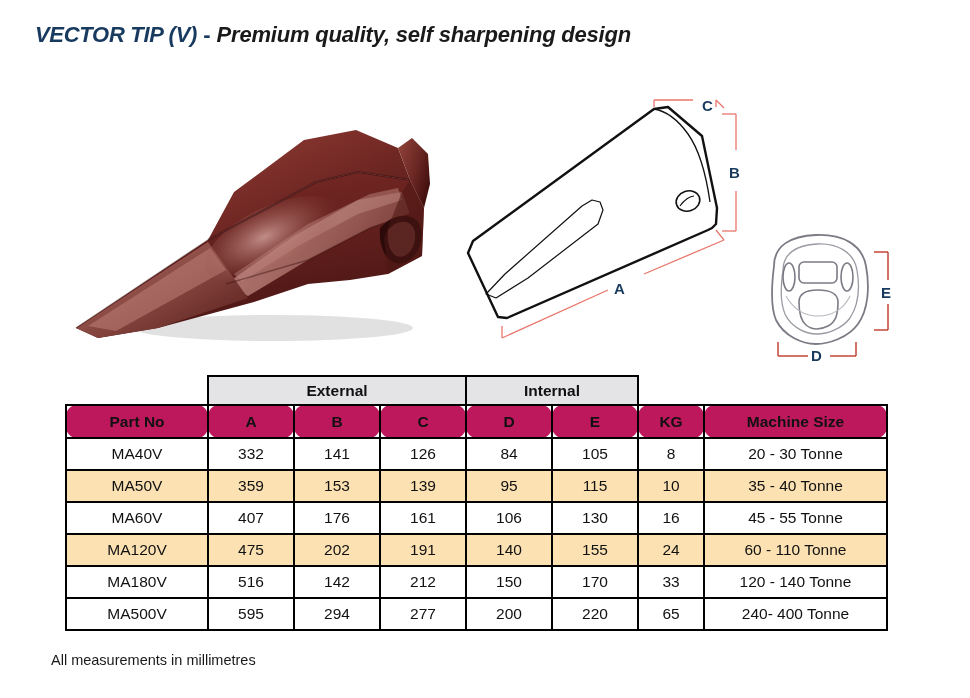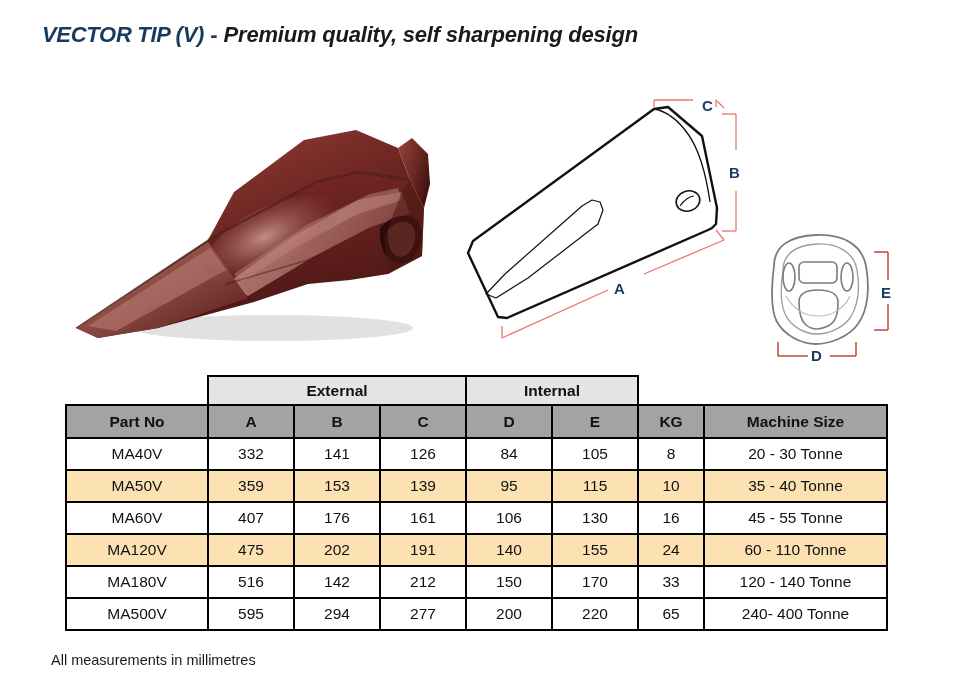--- a/index.html
+++ b/index.html
@@ -13,21 +13,21 @@
   #page {
     position: relative;
     width: 970px;
     height: 698px;
     background: #ffffff;
   }
 
   
   #title-bar {
     position: absolute;
-    left: 42px;
+    left: 35px;
     top: 22px;
     width: 900px;
     height: 32px;
     white-space: nowrap;
   }
   .title-main {
     font-size: 22px;
     font-weight: bold;
     font-style: italic;
     color: #173A5E;
@@ -105,25 +105,26 @@
     font-weight: bold;
     font-size: 15.5px;
     background: #E4E4E6;
   }
   #spec-table tr.grouprow td.blank {
     border: none;
     background: transparent;
   }
   
   #spec-table tr.headrow td {
-    background: #a3a3a3;
+    background: #be185d;
     font-weight: bold;
     font-size: 15.5px;
     height: 31px;
     line-height: 31px;
+    border-radius: 11px;
   }
   #spec-table tr.alt td { background: #FCE2B3; }
   #spec-table tr.plain td { background: #FFFFFF; }
 
   .c-part   { width: 142px; }
   .c-dim    { width: 86px; }
   .c-kg     { width: 66px; }
   .c-mach   { width: 183px; }
 
   

